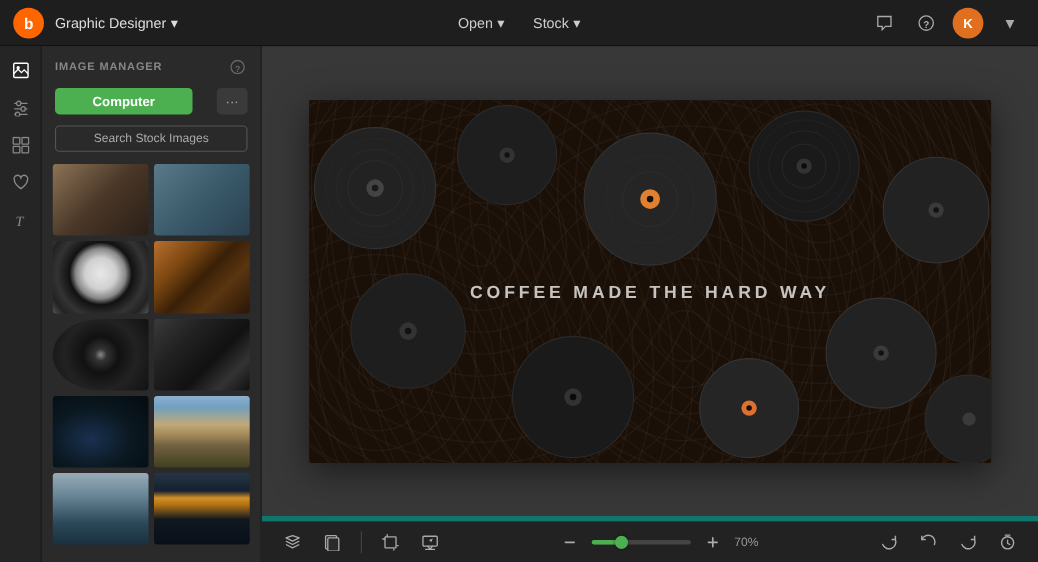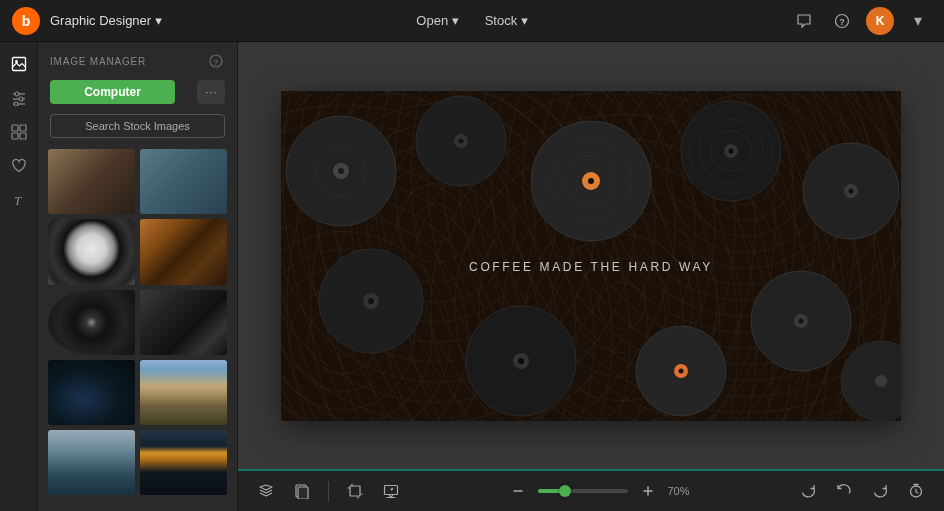--- a/index.html
+++ b/index.html
@@ -143,21 +143,21 @@
       overflow: hidden;
     }
     .sidebar-header {
       display: flex;
       align-items: center;
       padding: 10px 12px 6px;
       gap: 6px;
     }
     .sidebar-header-title {
       font-size: 10px;
-      font-weight: 400;
+      font-weight: 700;
       letter-spacing: 0.08em;
       color: #888;
       text-transform: uppercase;
       flex: 1;
     }
     .sidebar-header-help {
       color: #666;
       font-size: 13px;
       cursor: pointer;
       border-radius: 50%;
@@ -306,33 +306,33 @@
     .canvas-title {
       font-size: 42px;
       font-weight: 700;
       color: white;
       letter-spacing: 0.08em;
       font-family: 'Georgia', serif;
       text-transform: uppercase;
       line-height: 1.1;
     }
     .canvas-subtitle {
-      font-size: 12px;
+      font-size: 16px;
       color: rgba(255,255,255,0.75);
       letter-spacing: 0.22em;
       text-transform: uppercase;
       margin-top: 22px;
-      font-weight: 400;
+      font-weight: 700;
     }
 
     
     .bottom-toolbar {
       height: 42px;
       background: #222;
-      border-top: 2px solid #0f766e;
+      border-top: 5px solid #0f766e;
       display: flex;
       align-items: center;
       padding: 0 14px;
       gap: 8px;
       flex-shrink: 0;
     }
     .toolbar-icon-btn {
       background: none;
       border: none;
       color: #aaa;

